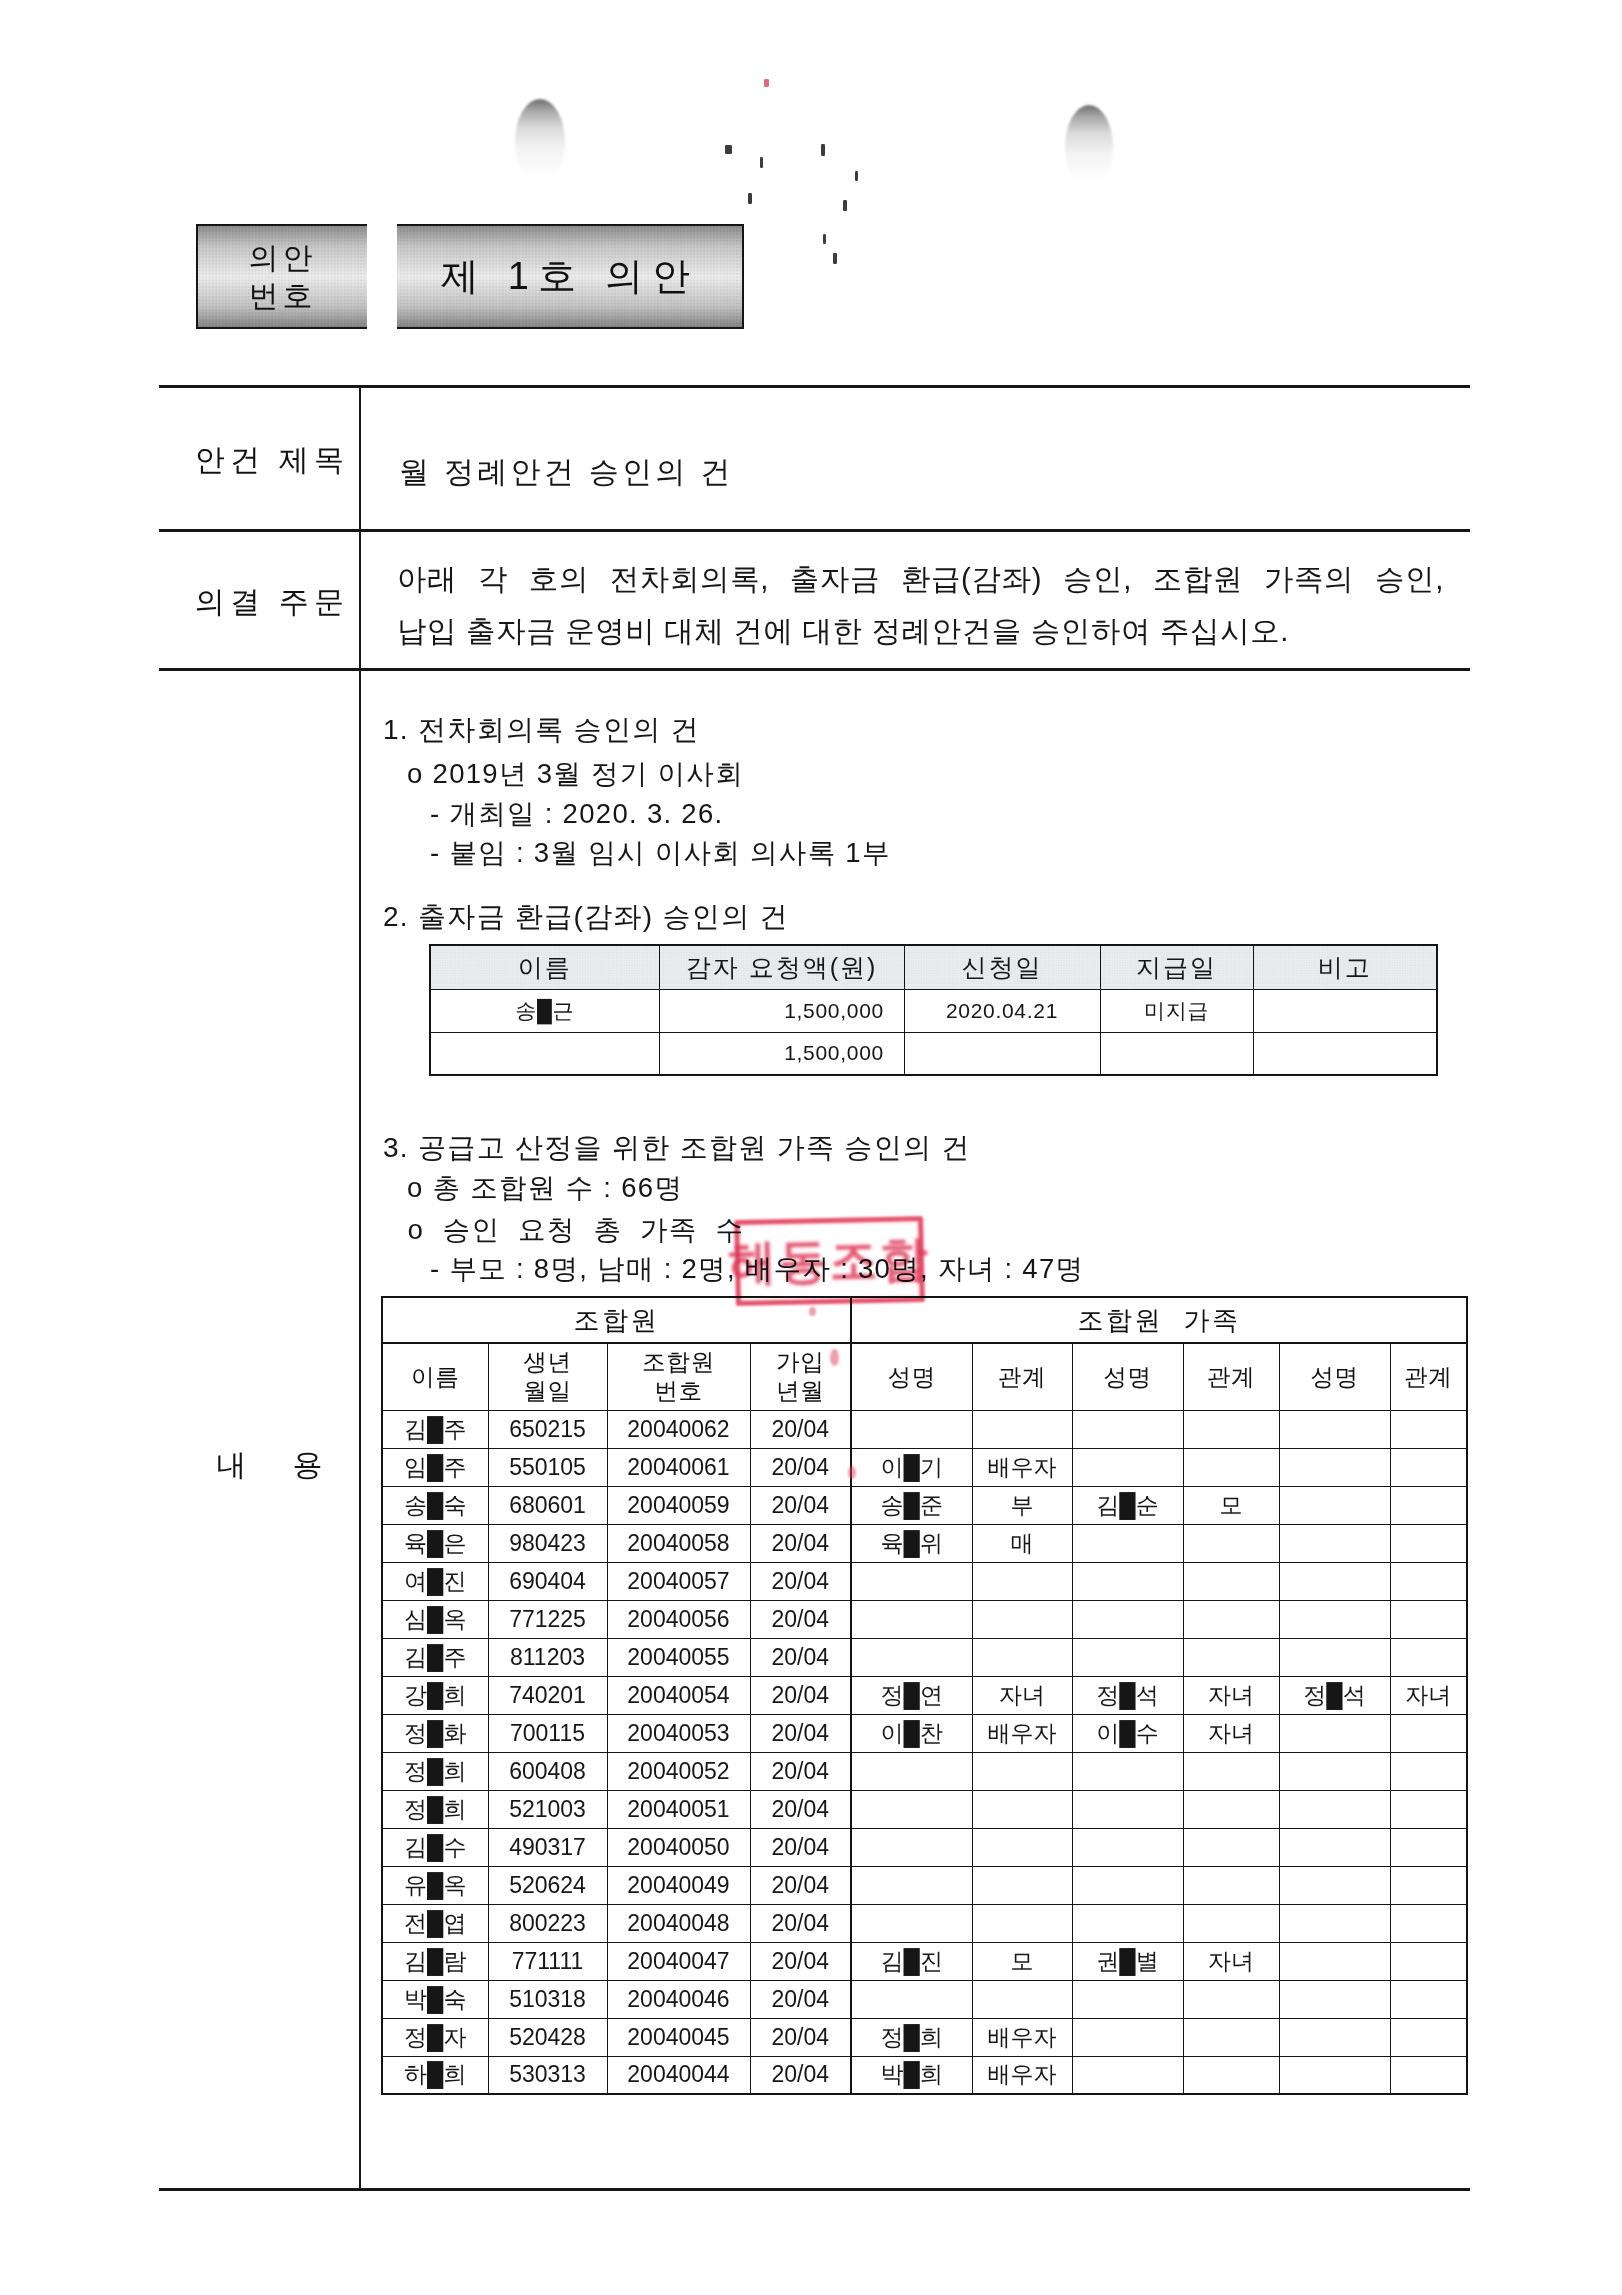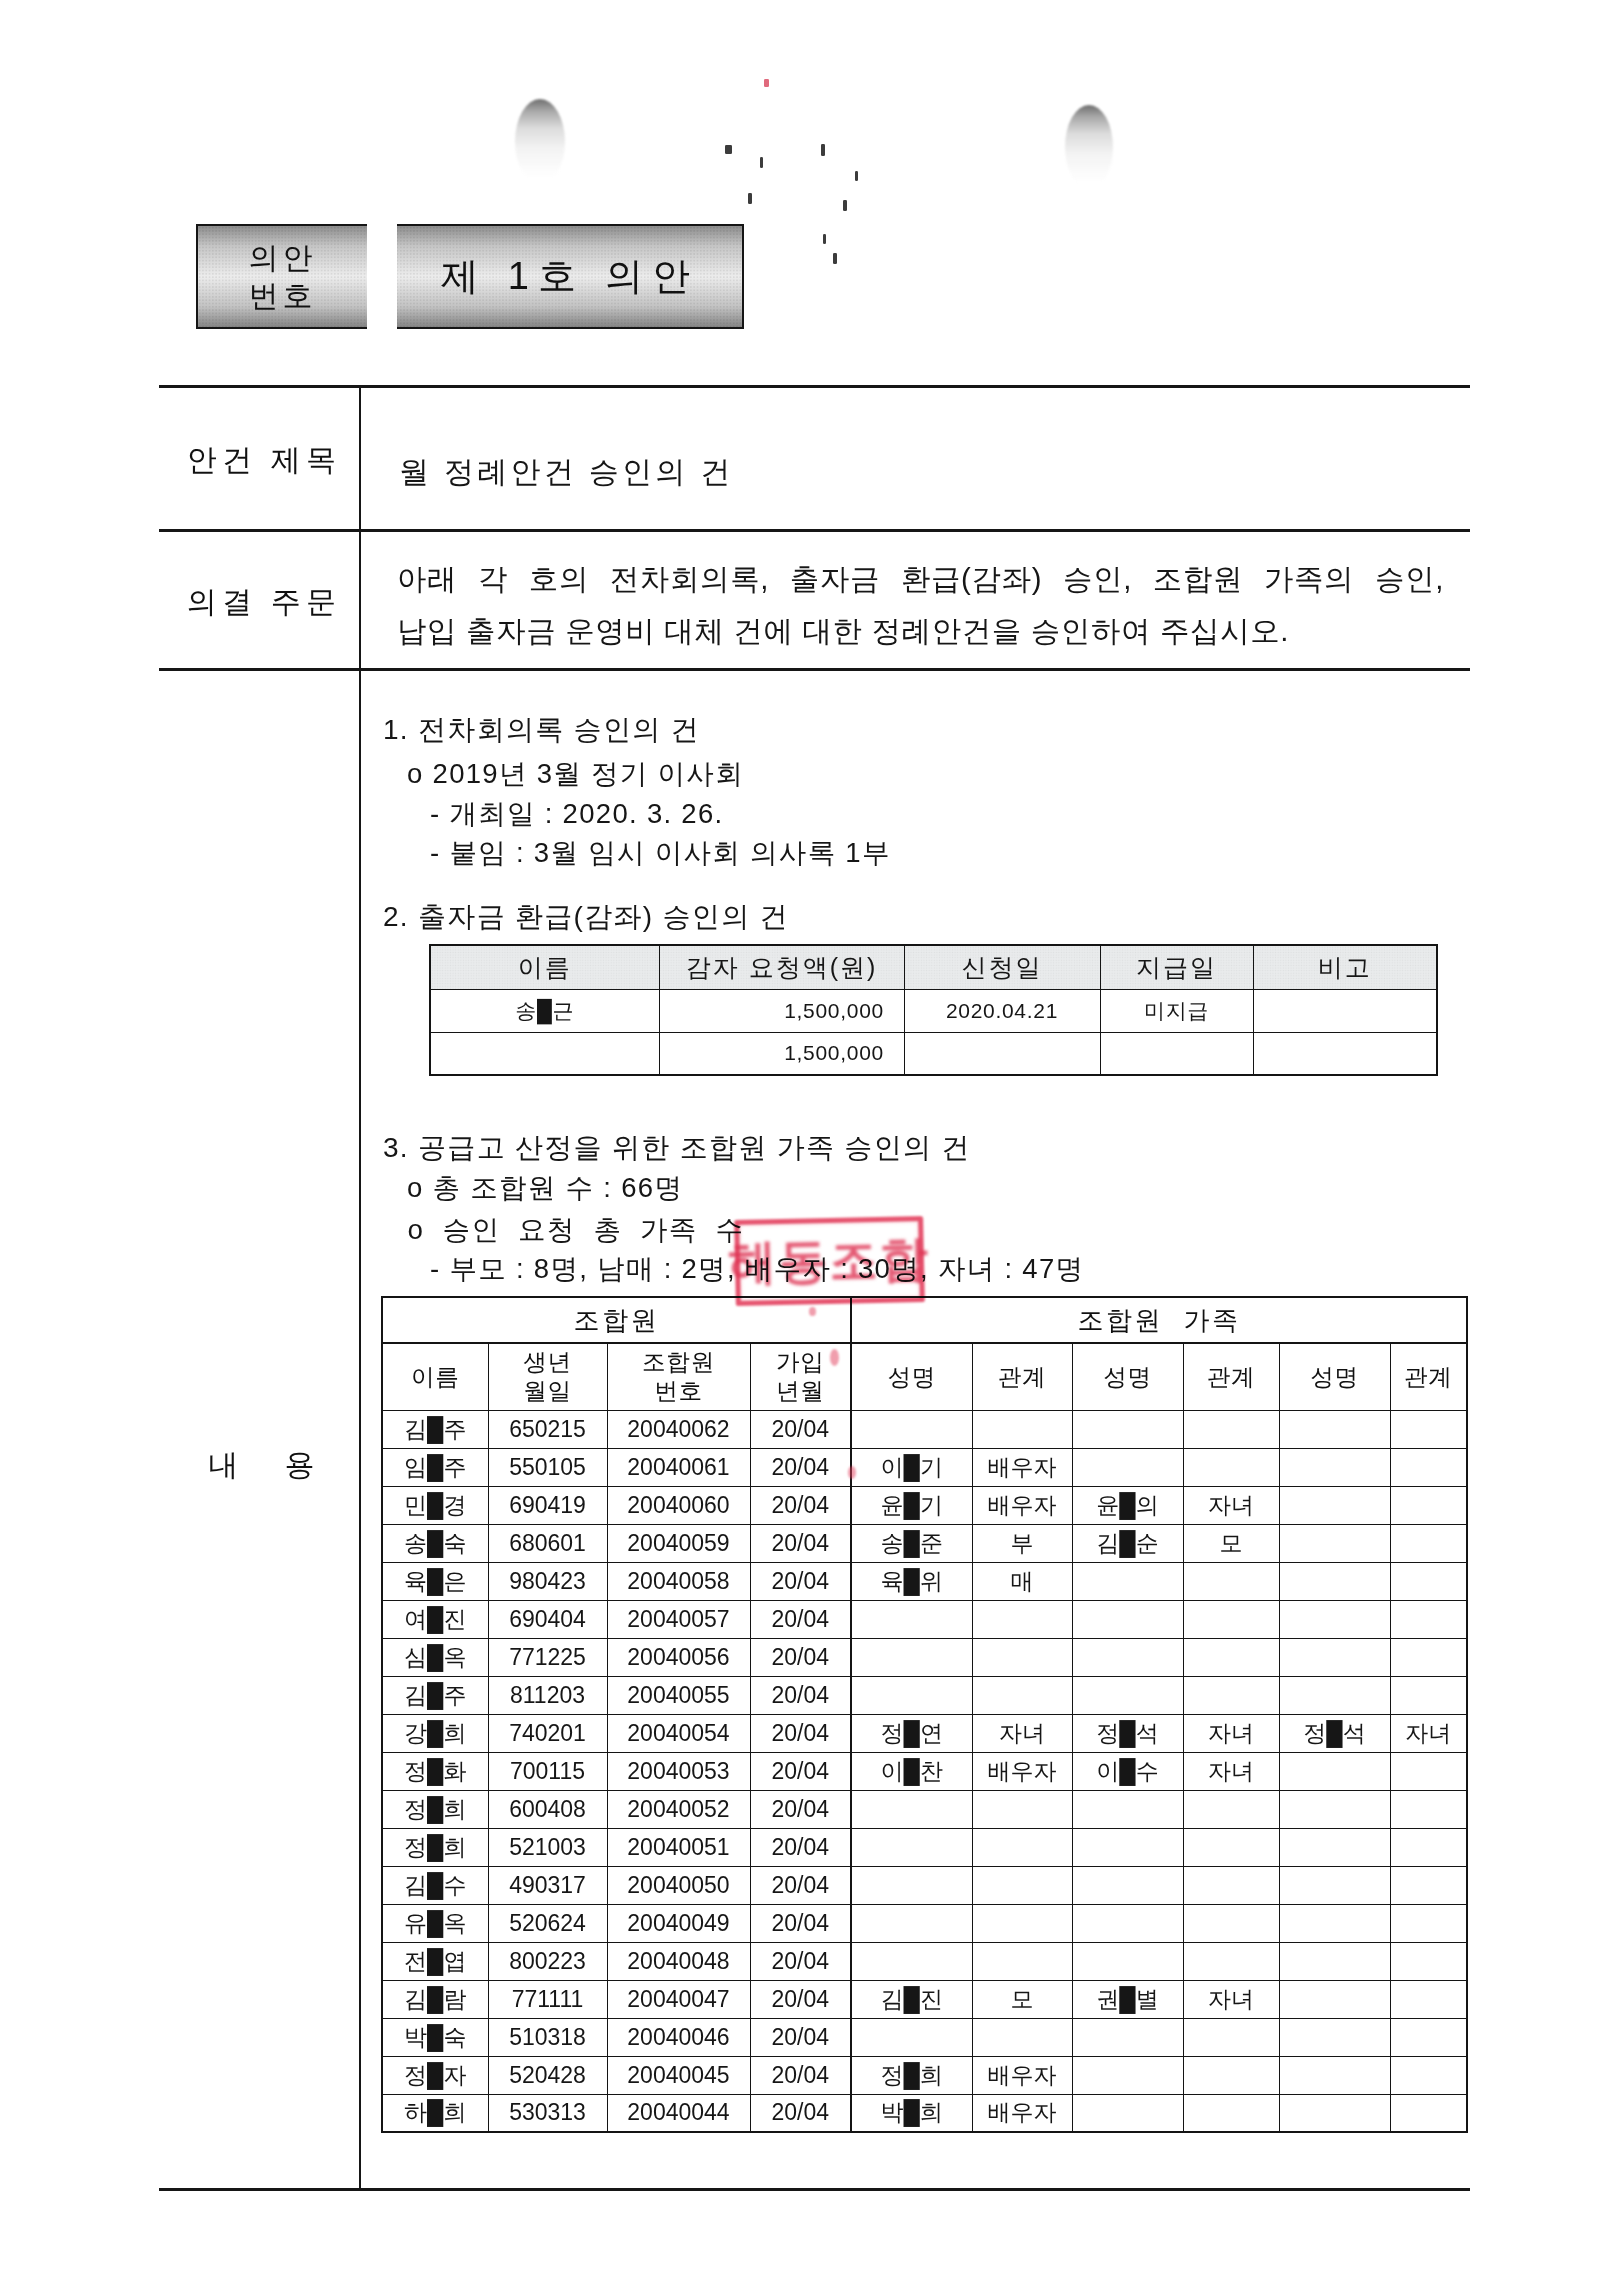--- a/index.html
+++ b/index.html
@@ -37,21 +37,21 @@
   .badge-title{
     position:absolute;left:200px;top:0;right:0;height:100%;
     display:flex;align-items:center;justify-content:center;
     font-size:38px;letter-spacing:9.2px;font-weight:500;color:#111;
   }
 
   
   .hline{position:absolute;background:#161616;left:159px;width:1311px;}
   .vline{position:absolute;background:#161616;}
   .rowlabel{
-    position:absolute;left:164px;width:200px;text-align:center;
+    position:absolute;left:172px;width:200px;text-align:center;
     font-size:30px;letter-spacing:5.2px;color:#111;
   }
 
   
   .val-title{position:absolute;left:399px;font-size:30px;letter-spacing:3.3px;}
   .res-line{
     position:absolute;left:397px;width:1047px;font-size:29.4px;line-height:37px;
     letter-spacing:0.7px;text-align:justify;text-align-last:justify;
   }
   .sec-title{position:absolute;left:383px;font-size:28px;letter-spacing:1.3px;}
@@ -239,32 +239,20 @@
       <td>20040061</td>
       <td>20/04</td>
       <td class="gdiv">이█기</td>
       <td>배우자</td>
       <td></td>
       <td></td>
       <td></td>
       <td></td>
     </tr>
       <tr>
-      <td>민█경</td>
-      <td>690419</td>
-      <td>20040060</td>
-      <td>20/04</td>
-      <td class="gdiv">윤█기</td>
-      <td>배우자</td>
-      <td>윤█의</td>
-      <td>자녀</td>
-      <td></td>
-      <td></td>
-    </tr>
-      <tr>
       <td>송█숙</td>
       <td>680601</td>
       <td>20040059</td>
       <td>20/04</td>
       <td class="gdiv">송█준</td>
       <td>부</td>
       <td>김█순</td>
       <td>모</td>
       <td></td>
       <td></td>

